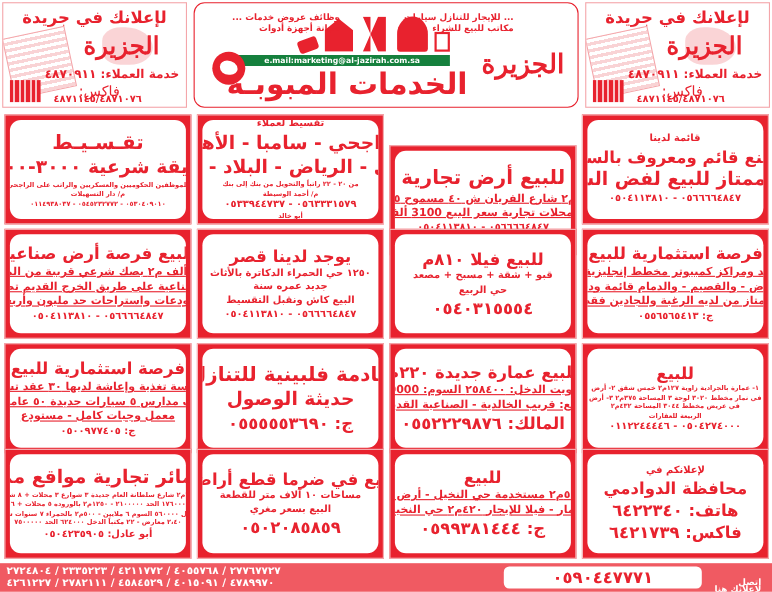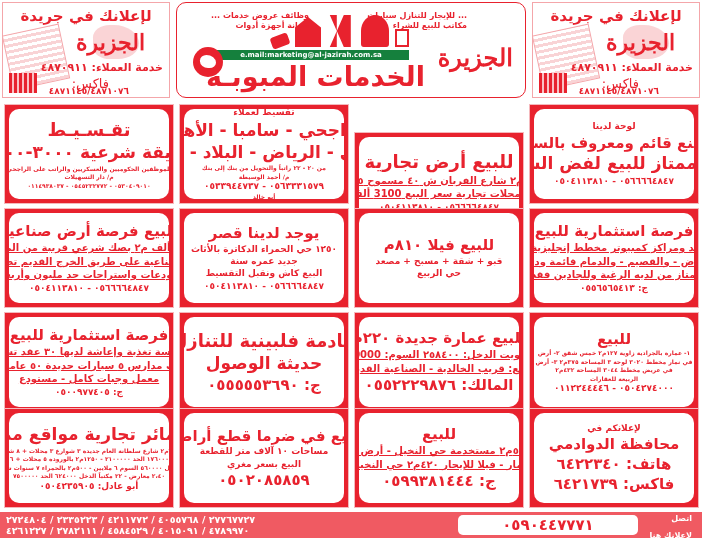--- a/index.html
+++ b/index.html
@@ -50,21 +50,21 @@
   .sz-l { font-size: 15px; }
   .sz-xl { font-size: 18px; }
   .phone { direction: ltr; letter-spacing: 0.5px; }
 
   
   .footer { position: absolute; left: 0; top: 512px; width: 702px; height: 40px; background: #f05a62; }
   .footer .f-phones { position: absolute; left: 6px; top: 2px; width: 398px; color: #fff; font-weight: bold; font-size: 9.5px; line-height: 11px; direction: ltr; text-align: left; white-space: nowrap; }
   .footer .f-box { position: absolute; right: 4px; top: 2px; width: 288px; height: 22px; }
   .footer .f-num { position: absolute; right: 60px; top: 1px; width: 180px; height: 20px; background: #fff; border-radius: 5px; color: #e8222e; font-weight: bold; font-size: 15px; text-align: center; line-height: 20px; direction: ltr; }
   .footer .f-label1 { position: absolute; right: 6px; top: 17px; font-size: 8px; color: #fff; font-weight: bold; }
-  .footer .f-label2 { position: absolute; right: 6px; top: 0; font-size: 8px; color: #fff; font-weight: bold; margin-left: 44px; }
+  .footer .f-label2 { position: absolute; right: 6px; top: 11px; font-size: 8px; color: #fff; font-weight: bold; margin-left: 44px; }
 </style>
 </head>
 <body>
 
 <div class="page">
 
   <div class="header">
 
     <div class="promo right">
       <div class="p-title">لإعلانك في جريدة</div>
@@ -107,21 +107,21 @@
       <div class="p-service">خدمة العملاء: ٤٨٧٠٩١١</div>
       <div class="p-fax-label">فاكس:</div>
       <div class="p-fax">٤٨٧١١٤٥/٤٨٧١٠٧٦</div>
       <div class="p-building"></div>
     </div>
   </div>
 
   <div class="grid" id="ads-grid">
       <div class="ad" style="right: 1px; top: 0px;">
         <div class="inner">
-          <div class="l sz-m">لوحة لدينا</div>
+          <div class="l sz-m">قائمة لدينا</div>
           <div class="l sz-l">مصنع قائم ومعروف بالسوق</div>
           <div class="l sz-ml">دخله ممتاز للبيع لفض الشراكة</div>
           <div class="l sz-m phone">٠٥٦٦٦٦٤٨٤٧ - ٠٥٠٤١١٣٨١٠</div>
         </div>
       </div>
       <div class="ad" style="right: 176px; top: 0px; margin-top: 28px;">
         <div class="inner">
           <div class="l sz-xl">للبيع أرض تجارية</div>
           <div class="l sz-s">٢١٠٠م٢ شارع الفريان ش ٤٠ مسموح ٥ أدوار</div>
           <div class="l sz-s">ومحلات تجارية سعر البيع 3100 ألف</div>
@@ -155,20 +155,21 @@
           <div class="l sz-s">الرياض - والقصيم - والدمام قائمة ودخلها</div>
           <div class="l sz-s">ممتاز من لديه الرغبة وللجادين فقط</div>
           <div class="l sz-m phone">ج: ٠٥٥٦٥٦٥٤١٣</div>
         </div>
       </div>
       <div class="ad" style="right: 176px; top: 104px;">
         <div class="inner">
           <div class="l sz-l">للبيع فيلا ٨١٠م</div>
           <div class="l sz-m">قبو + شقة + مسبح + مصعد</div>
           <div class="l sz-m">حي الربيع</div>
+          <div class="l sz-l phone">٠٥٤٠٣١٥٥٥٤</div>
         </div>
       </div>
       <div class="ad" style="right: 351px; top: 104px;">
         <div class="inner">
           <div class="l sz-l">يوجد لدينا قصر</div>
           <div class="l sz-m">١٢٥٠ حي الحمراء الدكاترة بالأثاث</div>
           <div class="l sz-m">جديد عمره سنة</div>
           <div class="l sz-m">البيع كاش ونقبل التقسيط</div>
           <div class="l sz-m phone">٠٥٦٦٦٦٤٨٤٧ - ٠٥٠٤١١٣٨١٠</div>
         </div>

